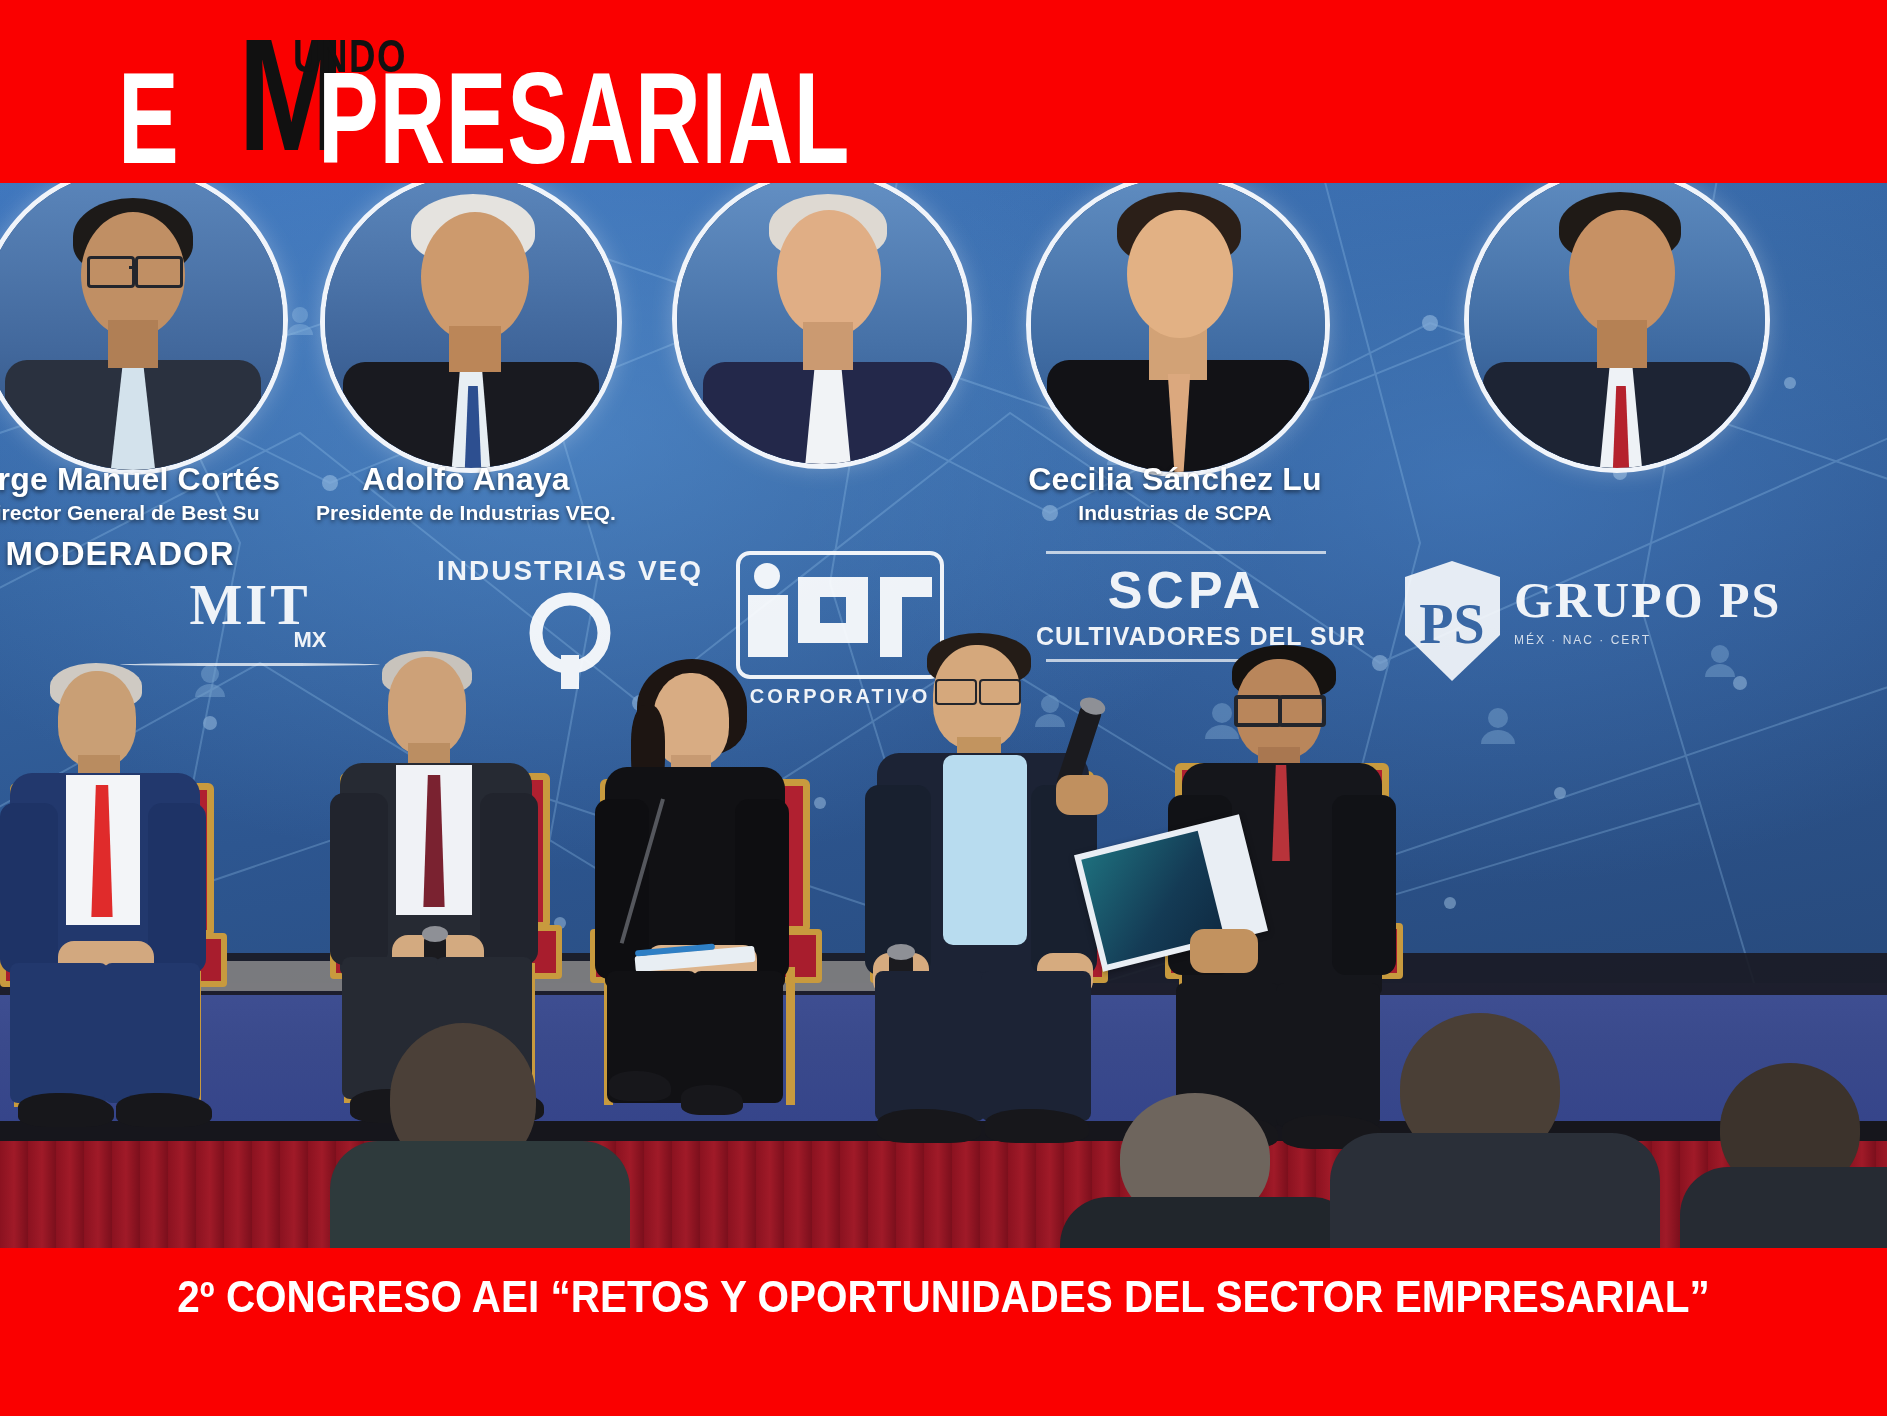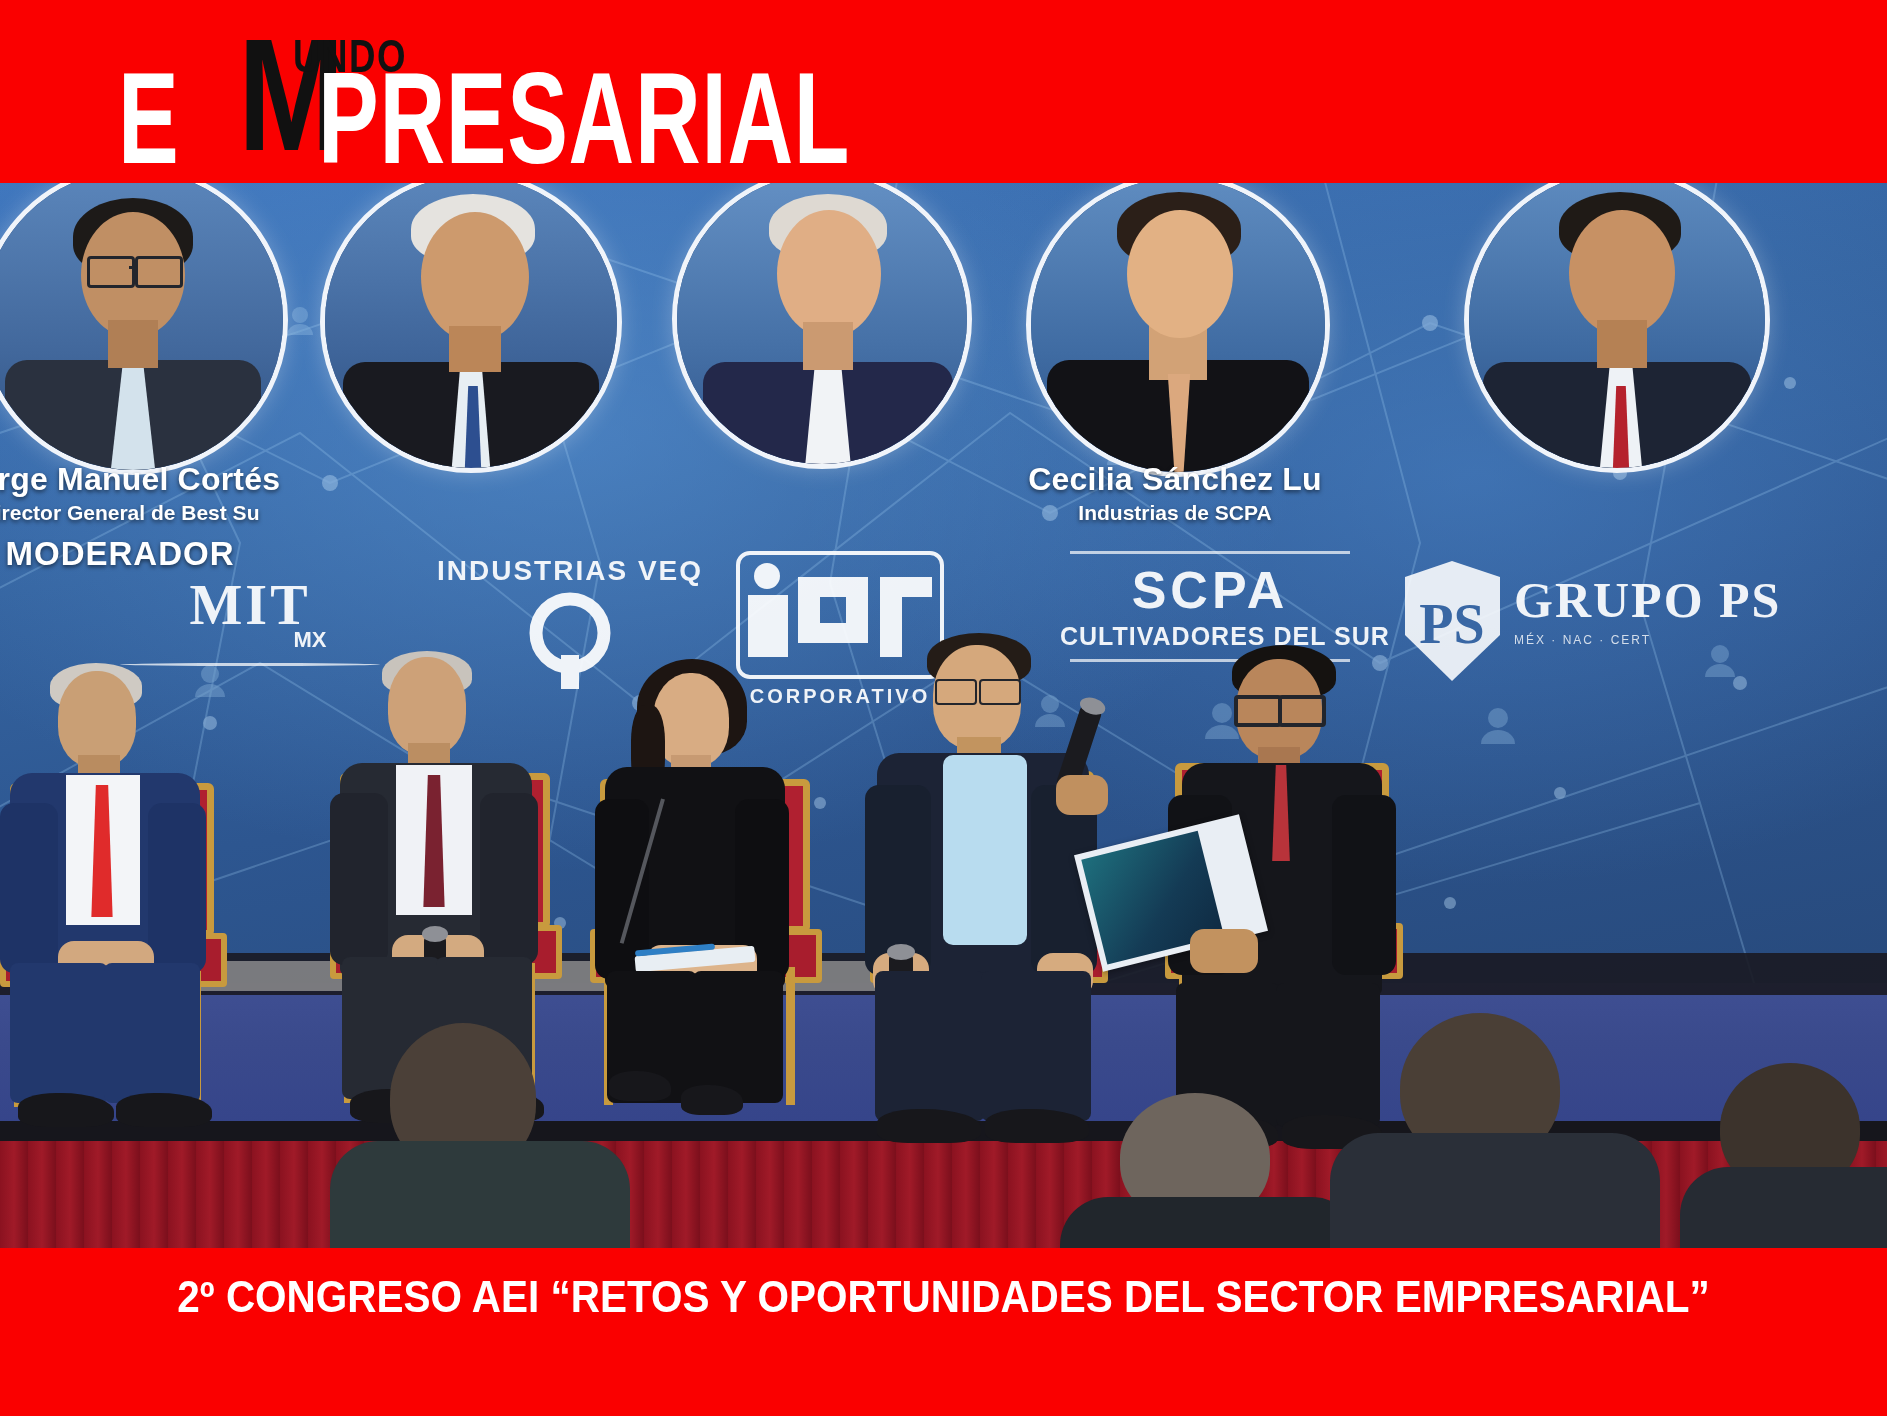--- a/index.html
+++ b/index.html
@@ -234,20 +234,24 @@
         <div class="hair" style="left:90px;top:20px;width:122px;height:70px;background:#1f1a16;"></div>
         <div class="head" style="left:100px;top:38px;width:106px;height:126px;background:#c79164;"></div>
         <div class="p-neck" style="left:128px;top:148px;width:50px;height:48px;background:#b58154;"></div>
       </div>
 
       <div class="nameblk" style="left:-90px;top:278px;width:420px;">
         <div class="nm">Jorge Manuel Cortés</div>
         <div class="rl">Director General de Best Su</div>
         <div class="md">MODERADOR</div>
       </div>
+      <div class="nameblk" style="left:256px;top:278px;width:420px;">
+        <div class="nm">Adolfo Anaya</div>
+        <div class="rl">Presidente de Industrias VEQ.</div>
+      </div>
       <div class="nameblk" style="left:965px;top:278px;width:420px;">
         <div class="nm">Cecilia Sánchez Lu</div>
         <div class="rl">Industrias de SCPA</div>
       </div>
 
       <div class="logoblk" style="left:430px;top:372px;width:280px;">
         <div style="font-size:28px;font-weight:bold;letter-spacing:2px;">INDUSTRIAS VEQ</div>
         <svg width="110" height="100" viewBox="0 0 110 100" style="margin-top:2px;">
           <circle cx="55" cy="44" r="34" fill="none" stroke="#fff" stroke-width="13"></circle>
           <rect x="46" y="66" width="18" height="34" fill="#fff"></rect>
@@ -267,21 +271,21 @@
           <div style="position:absolute;left:58px;top:22px;width:70px;height:20px;background:#fff;"></div>
           <div style="position:absolute;left:58px;top:42px;width:22px;height:26px;background:#fff;"></div>
           <div style="position:absolute;left:58px;top:68px;width:70px;height:20px;background:#fff;"></div>
           <div style="position:absolute;left:106px;top:42px;width:22px;height:26px;background:#fff;"></div>
           <div style="position:absolute;left:140px;top:22px;width:22px;height:80px;background:#fff;"></div>
           <div style="position:absolute;left:140px;top:22px;width:52px;height:20px;background:#fff;"></div>
         </div>
         <div style="font-size:20px;font-weight:bold;letter-spacing:3px;margin-top:6px;">CORPORATIVO</div>
       </div>
 
-      <div class="logoblk" style="left:1060px;top:368px;width:300px;">
+      <div class="logoblk" style="left:1036px;top:368px;width:300px;">
         <div style="width:280px;height:3px;background:#fff;opacity:.75;margin:0 auto 6px;"></div>
         <div style="font-size:52px;font-weight:bold;letter-spacing:4px;">SCPA</div>
         <div style="font-size:25px;font-weight:bold;letter-spacing:1px;margin-top:2px;">CULTIVADORES DEL SUR</div>
         <div style="width:280px;height:3px;background:#fff;opacity:.75;margin:8px auto 0;"></div>
       </div>
 
       <div class="logoblk" style="left:1405px;top:378px;width:470px;text-align:left;">
         <svg width="95" height="120" viewBox="0 0 95 120" style="float:left;margin-right:14px;">
           <path d="M47,0 L95,16 L95,74 L47,120 L0,74 L0,16 Z" fill="#ffffff" opacity=".95"></path>
           <text x="47" y="82" font-family="Liberation Serif, serif" font-size="56" font-weight="bold" fill="#3a68a4" text-anchor="middle">PS</text>

